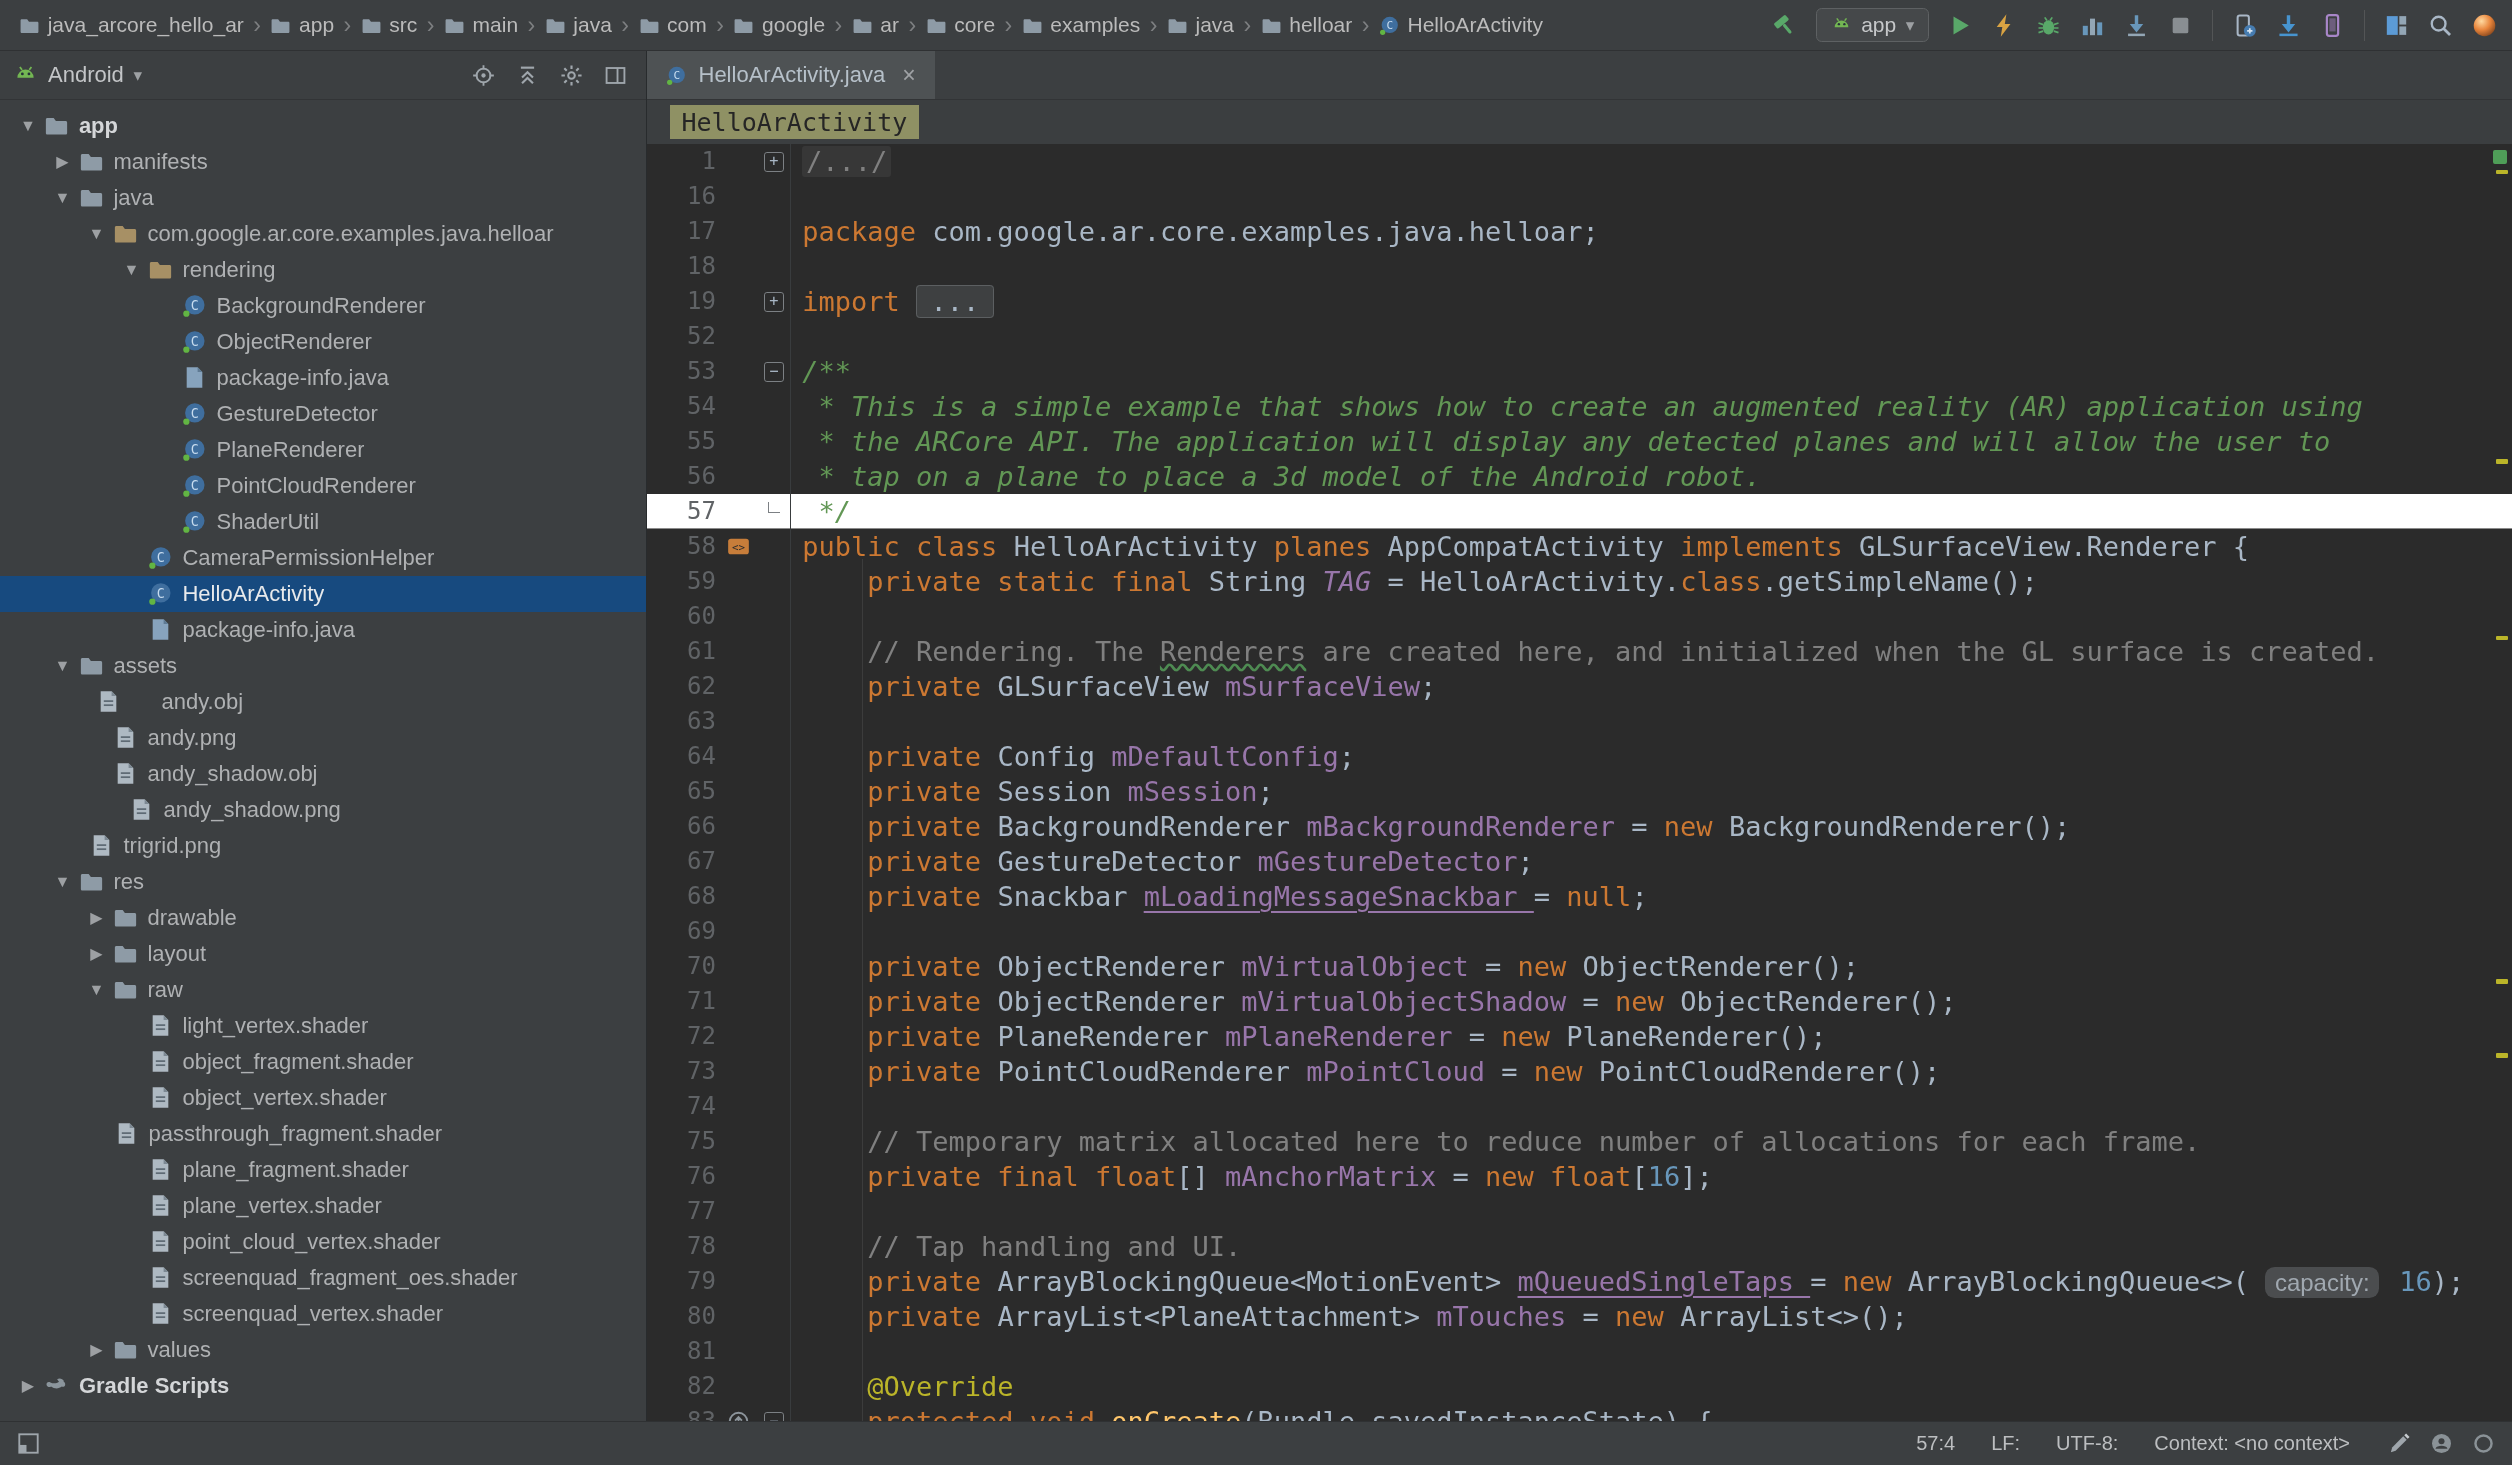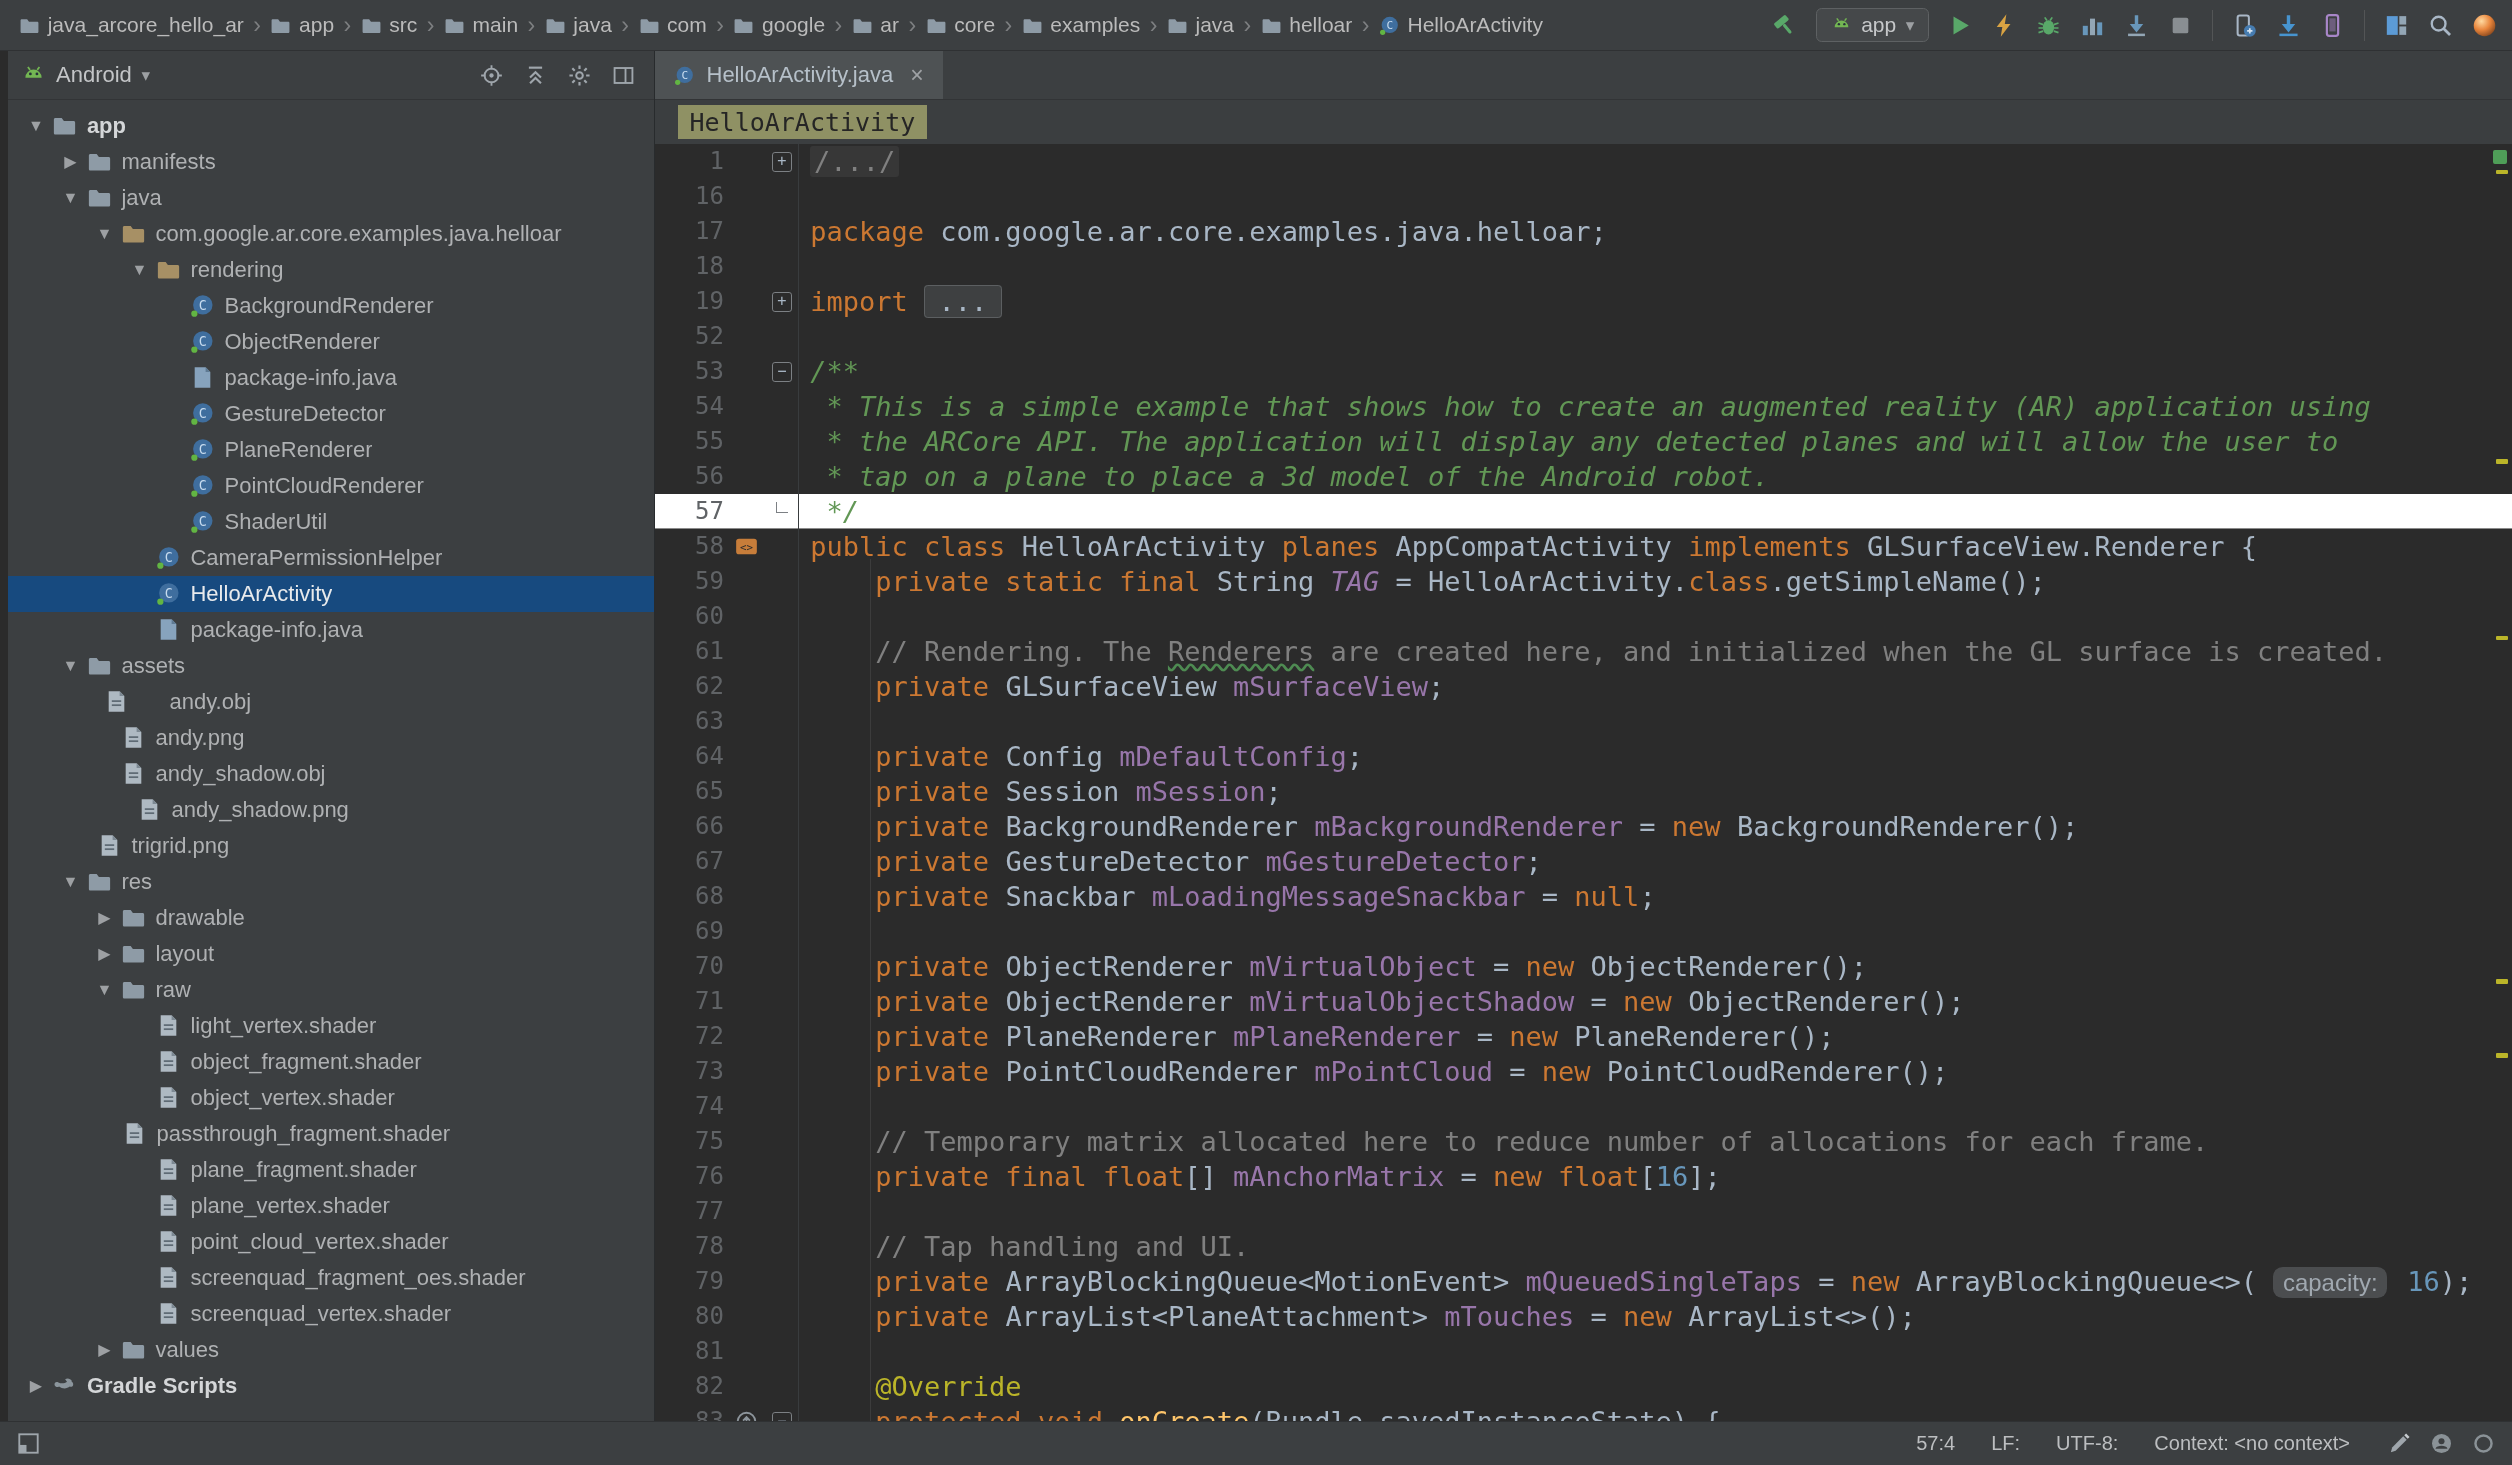--- a/index.html
+++ b/index.html
@@ -15,21 +15,21 @@
   .tbtn{display:inline-flex;}
   .tsep{width:1px;height:31px;background:#535556;}
   .runchip{display:inline-flex;align-items:center;gap:9.6px;background:#45484a;border:1px solid #5e6163;border-radius:5.7px;padding:3.8px 13.4px;font-size:21px;color:#c6c8ca;}
   .pcaret{color:#9da0a3;font-size:17px;}
 
   .icon{display:inline-flex;align-items:center;justify-content:center;flex:none;}
   .icon svg{width:100%;height:100%;display:block;}
   .i22{width:21px;height:21px;} .i24{width:23px;height:23px;} .i26{width:25px;height:25px;}
 
   
-  .mainrow{flex:1;display:flex;min-height:0;margin-left:8px;}
+  .mainrow{flex:1;display:flex;min-height:0;}
 
   
   .project{width:646px;flex:none;background:#3c3f41;border-right:1px solid #282b2d;display:flex;flex-direction:column;min-height:0;}
   .pheader{height:48px;flex:none;display:flex;align-items:center;gap:9.6px;padding:0 13.4px;font-size:22px;border-bottom:1px solid #323436;}
   .ptitle{color:#c3c5c7;}
   .pspacer{flex:1;}
   .phicons{display:flex;align-items:center;gap:21px;padding-right:5.7px;}
   .ptree{flex:1;padding-top:7.6px;overflow:hidden;font-size:22px;color:#afb1b3;}
   .trow{height:36px;display:flex;align-items:center;white-space:nowrap;}
   .trow.selected{background:#174a7f;color:#e8eaec;}
@@ -59,21 +59,21 @@
 
   .s-kw{color:#cc7832;}
   .s-pl{color:#a9b7c6;}
   .s-fld{color:#9876aa;}
   .s-sfld{color:#9876aa;font-style:italic;}
   .s-doc{color:#629755;font-style:italic;}
   .s-cmt{color:#808080;}
   .s-num{color:#6897bb;}
   .s-ann{color:#bbb529;}
   .s-dec{color:#ffc66b;}
-  .s-ul{text-underline-offset:4.8px;}
+  .s-ul{text-decoration:underline;text-underline-offset:4.8px;}
   .s-typo{text-decoration:underline wavy #4e8b52;text-decoration-skip-ink:none;}
   .s-chip{background:#3e4041;border:1px solid #5c5f61;border-radius:3.8px;padding:0 13.4px;color:#a9b7c6;}
   .s-fold{color:#808080;background:#373737;border-radius:2.9px;padding:0 3.8px;}
   .s-hint{font-family:"Liberation Sans",sans-serif;font-size:24px;background:#4b4d4f;color:#a0a8b0;border-radius:9.6px;padding:1.9px 9.6px;margin-right:3.8px;}
 
   .guide{position:absolute;left:215px;top:415px;bottom:0;width:1px;background:#3c3c3c;}
   .marks{position:absolute;top:0;right:0;width:23px;height:100%;}
   .mark-ok{position:absolute;top:5.7px;right:4.8px;width:14.3px;height:14.3px;background:#4f9e58;border-radius:1.9px;}
   .tick{position:absolute;right:3.8px;width:12.4px;height:4.8px;background:#bbb529;border-radius:1px;}
 

